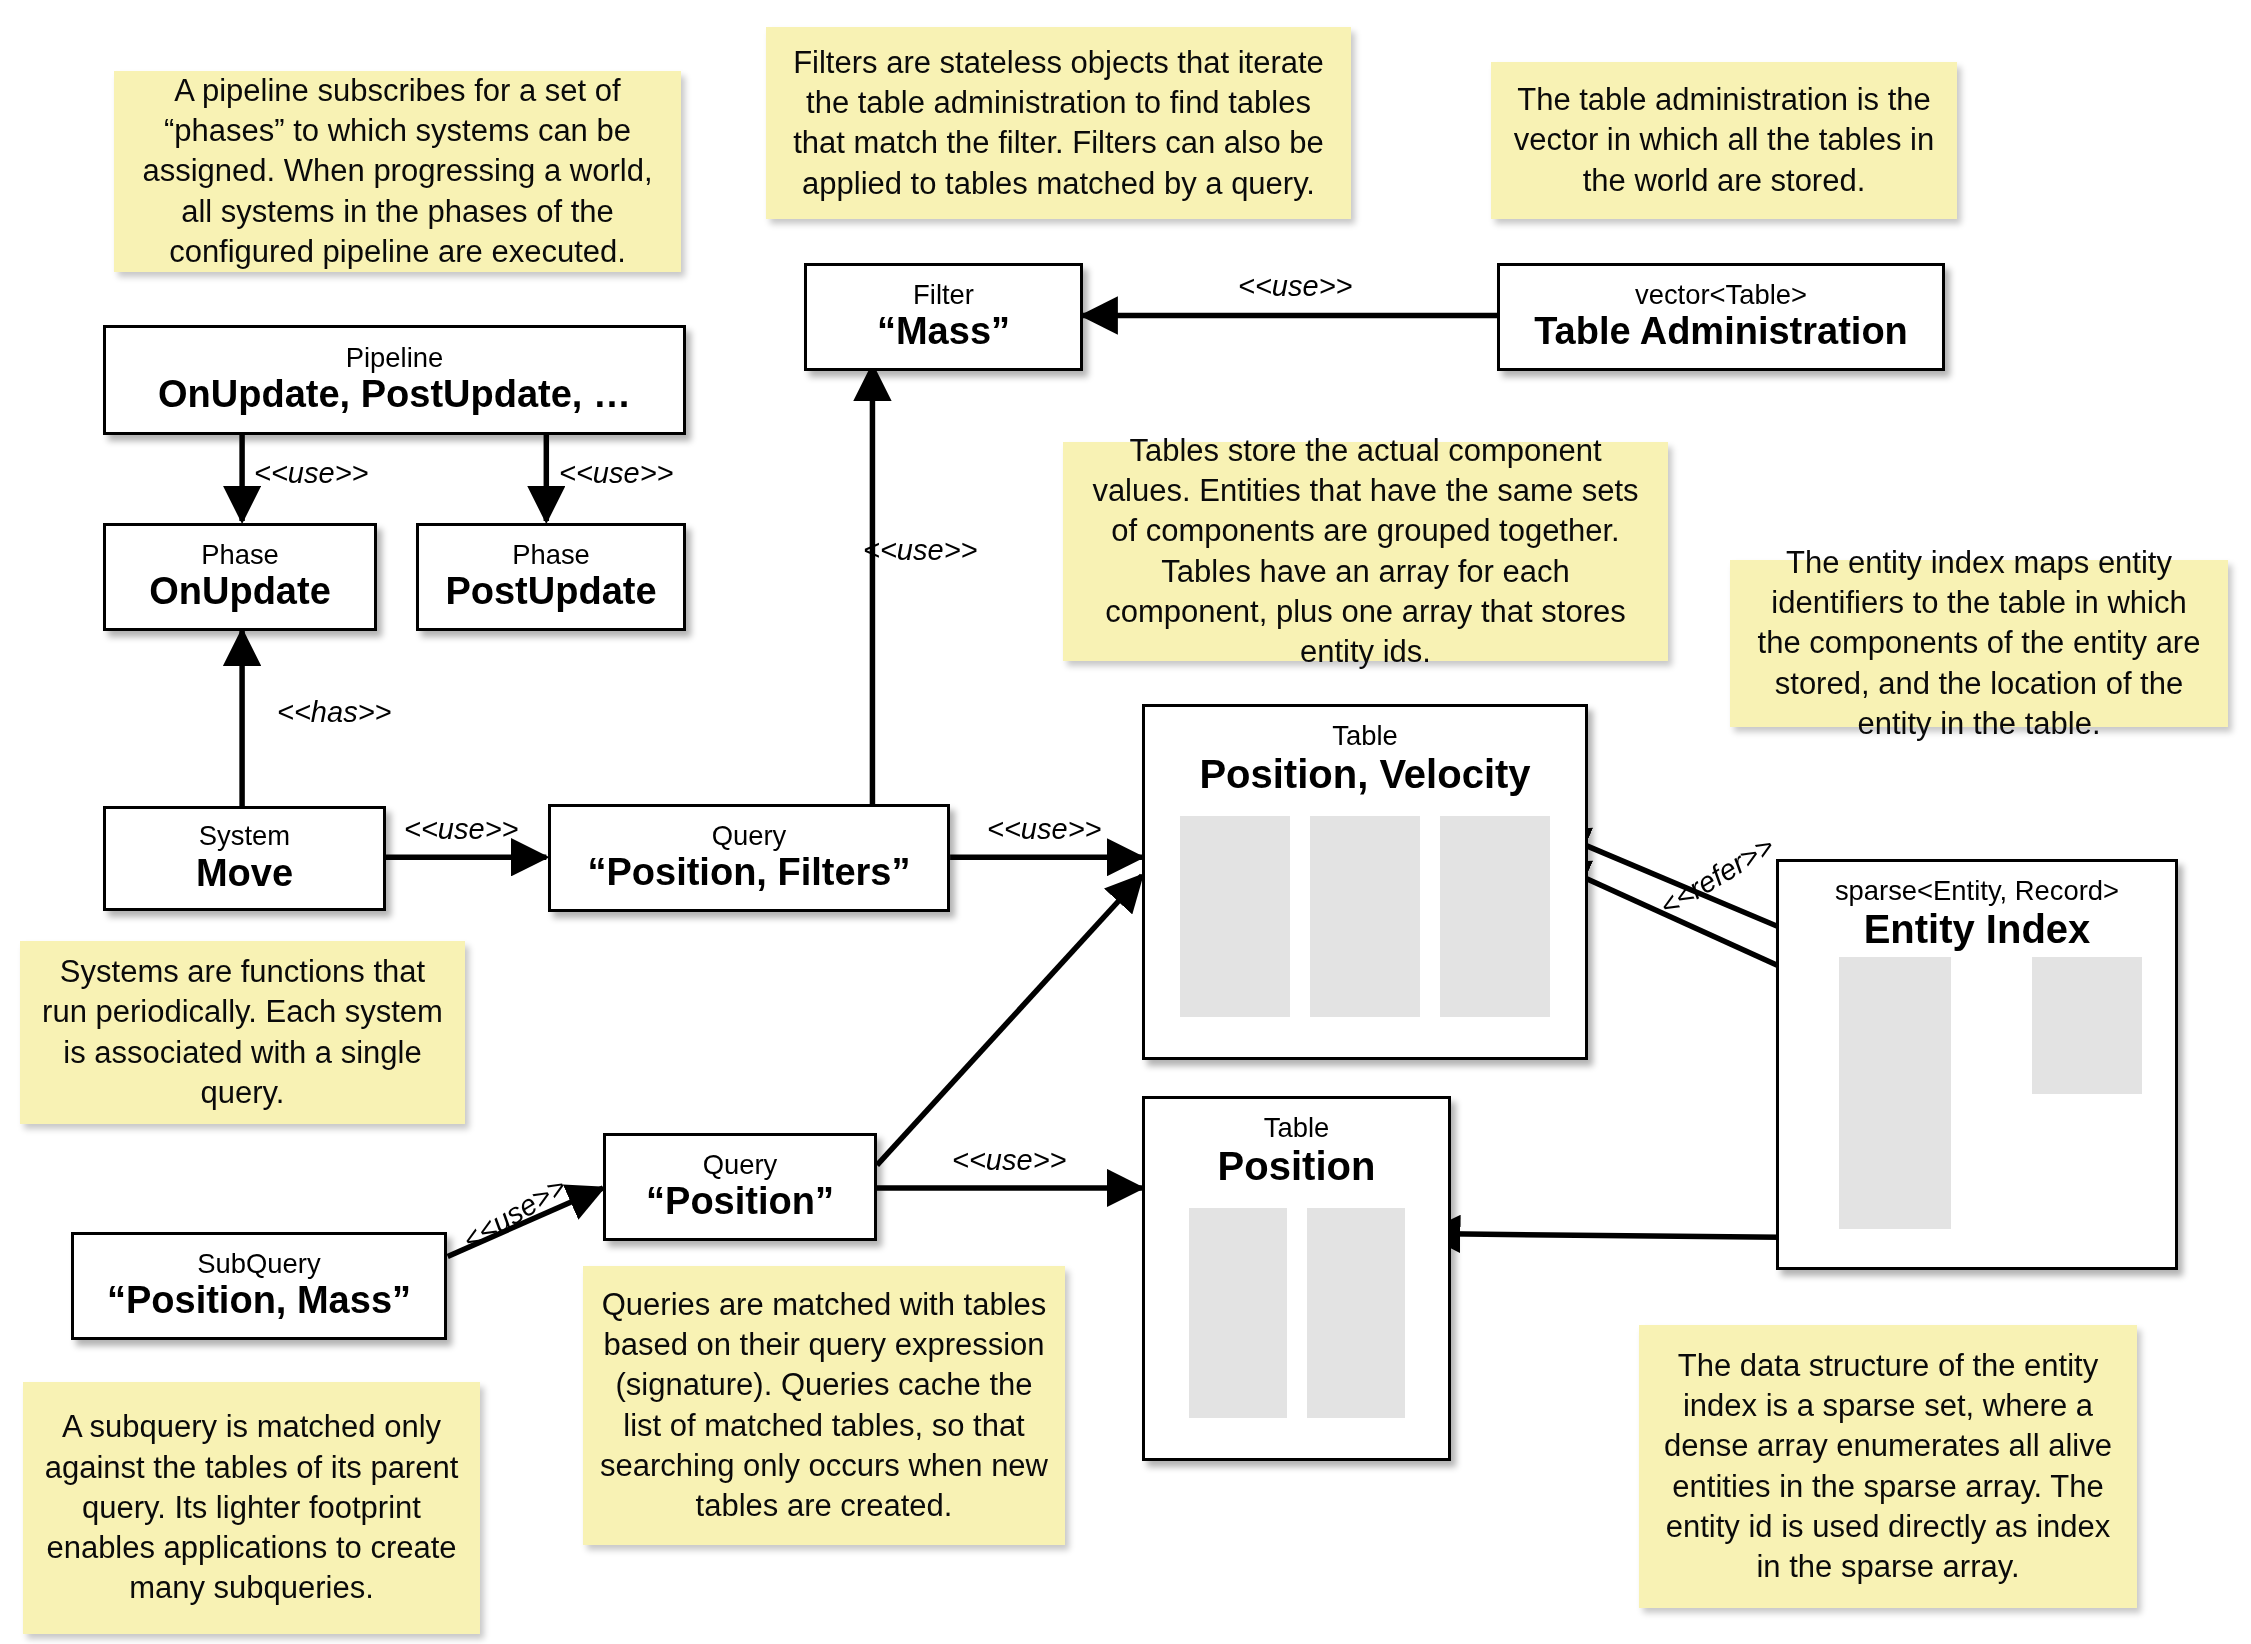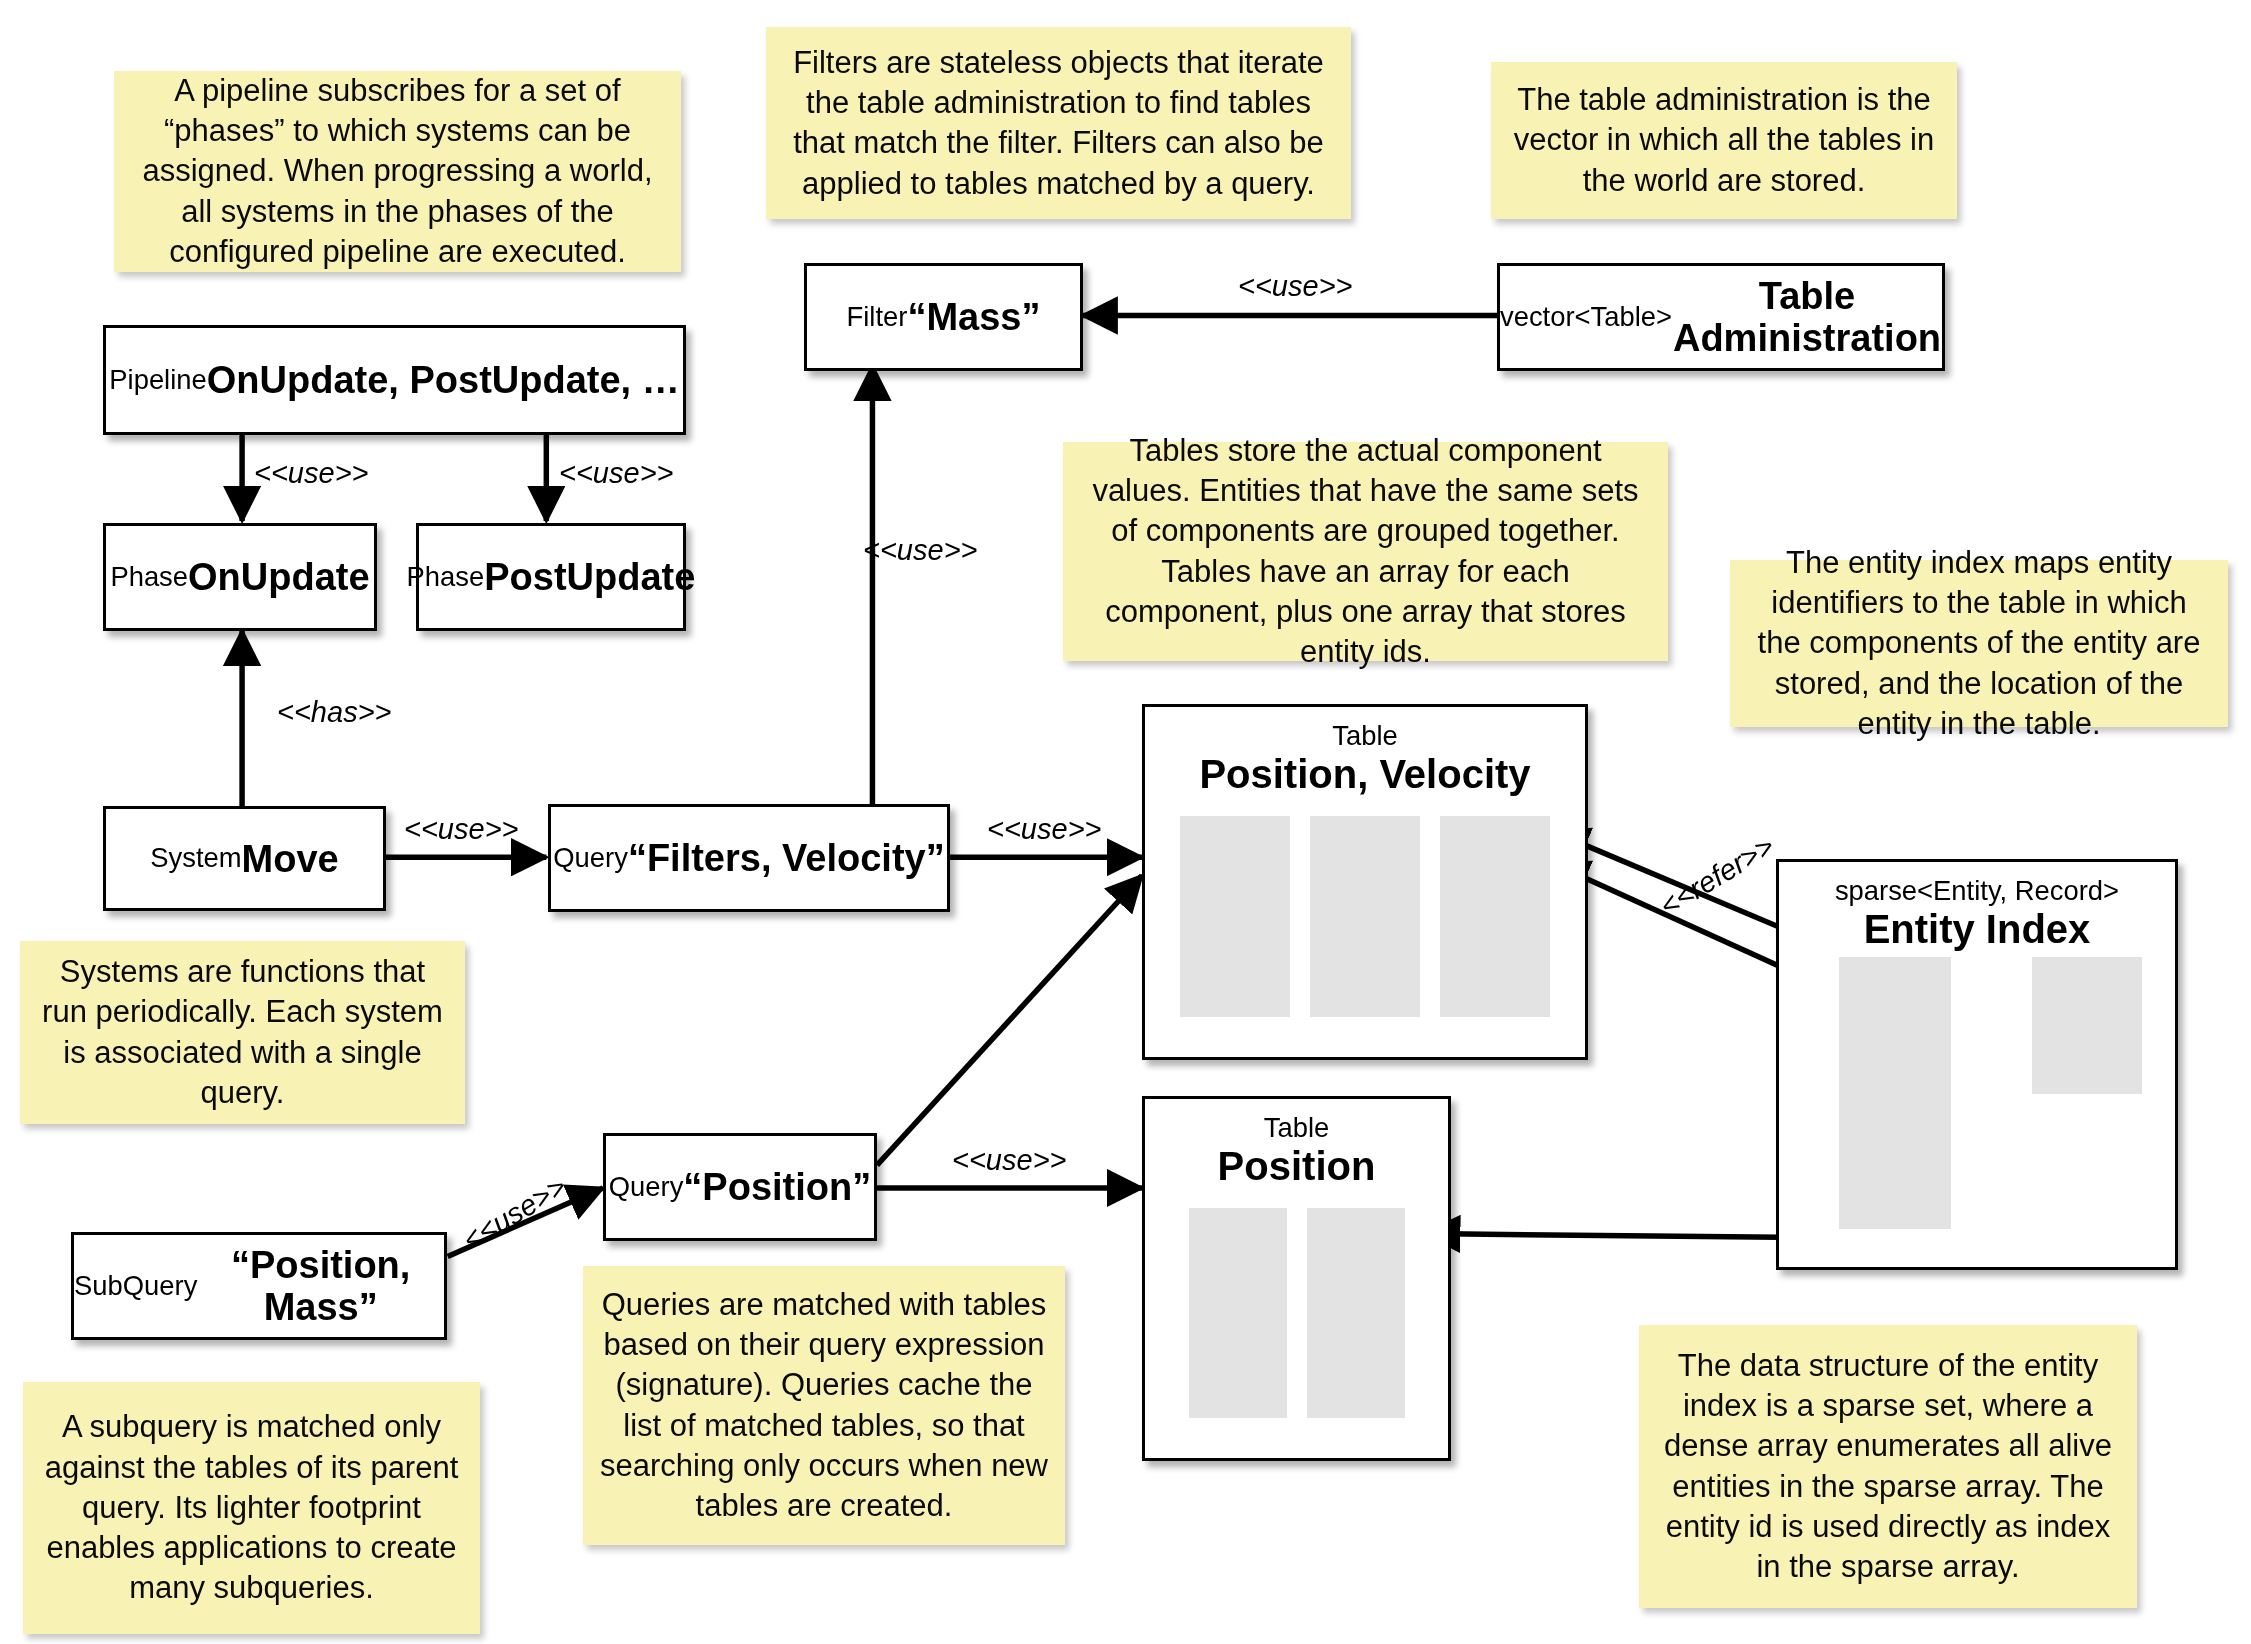--- a/index.html
+++ b/index.html
@@ -32,21 +32,21 @@
     white-space: pre-line;
   }
   
   .box {
     position: absolute;
     background: #ffffff;
     border: 3.7px solid #000000;
     box-sizing: border-box;
     box-shadow: 4.6px 5.5px 6.4px rgba(0,0,0,0.30);
     display: flex;
-    flex-direction: row;
+    flex-direction: column;
     align-items: center;
     justify-content: center;
     color: #000000;
   }
   .box .stereo {
     font-size: 27.4px;
     font-weight: normal;
     line-height: 1.05;
     text-align: center;
   }
@@ -200,21 +200,21 @@
     <div class="title">“Mass”</div>
   </div>
 
   <div class="box" style="left:1497px; top:263px; width:448px; height:108px;">
     <div class="stereo">vector&lt;Table&gt;</div>
     <div class="title">Table Administration</div>
   </div>
 
   <div class="box" style="left:548px; top:804px; width:402px; height:108px;">
     <div class="stereo">Query</div>
-    <div class="title">“Filters, Velocity”</div>
+    <div class="title">“Position, Filters”</div>
   </div>
 
   <div class="box" style="left:603px; top:1133px; width:274px; height:108px;">
     <div class="stereo">Query</div>
     <div class="title">“Position”</div>
   </div>
 
   <div class="box" style="left:71px; top:1232px; width:376px; height:108px;">
     <div class="stereo">SubQuery</div>
     <div class="title">“Position, Mass”</div>

